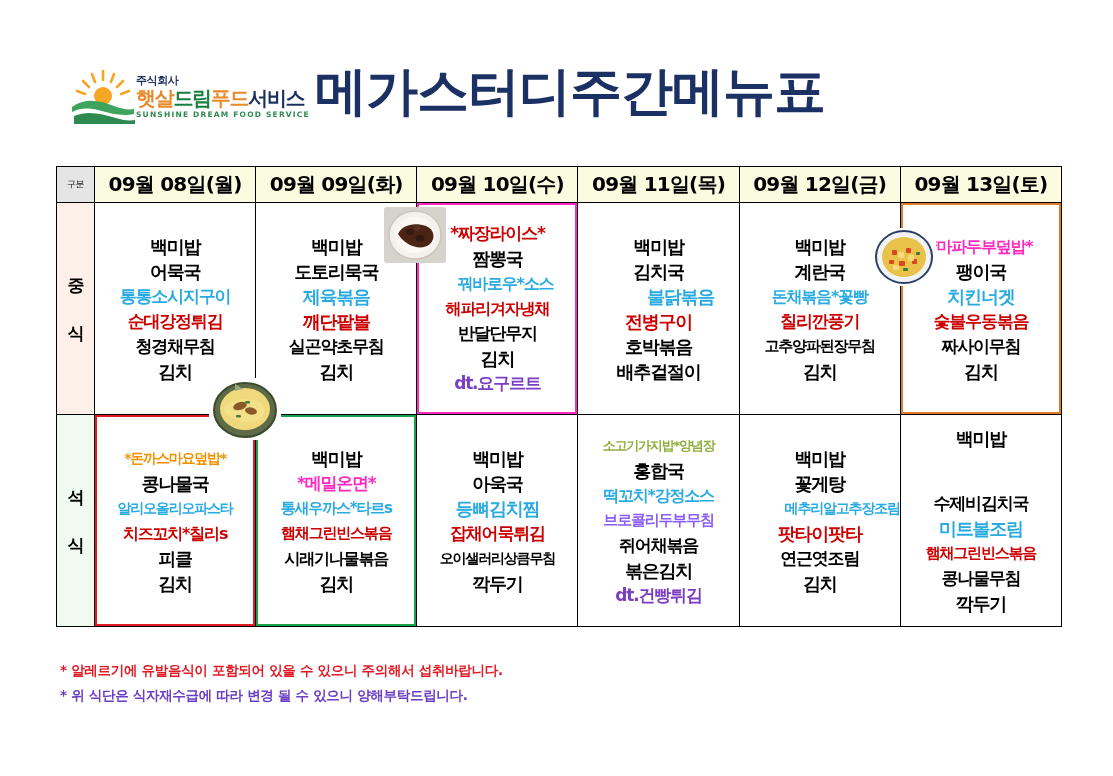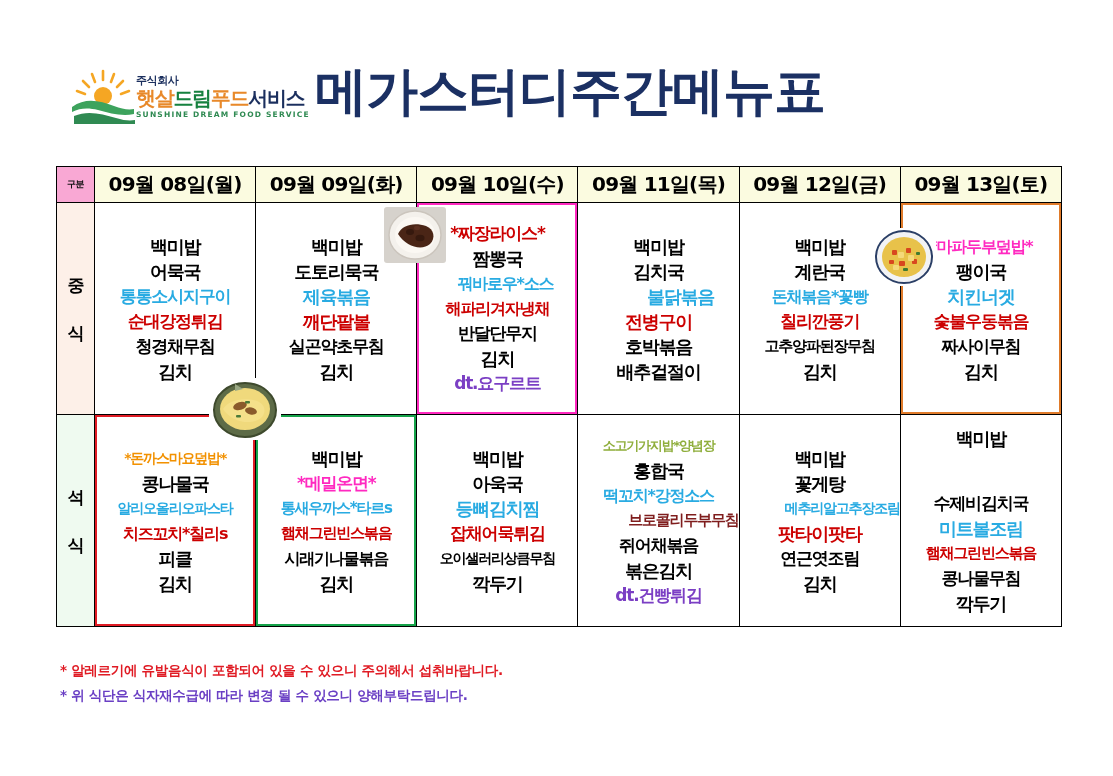--- a/index.html
+++ b/index.html
@@ -35,22 +35,22 @@
   
   .menu-table {
     position:absolute; left:56px; top:166px;
     width:1006px;
     border-collapse:collapse;
     table-layout:fixed;
   }
   .menu-table td, .menu-table th { border:1px solid #000; padding:0; vertical-align:middle; }
 
   .hdr-gubun {
-    width:38px; background:#f9a8d4; text-align:center;
-    font-size:9px; font-weight:bold; color:#111; letter-spacing:-.5px;
+    width:38px; background:#e5e5e5; text-align:center;
+    font-size:9px; font-weight:normal; color:#111; letter-spacing:-.5px;
     height:36px;
     margin-left:22px;
   }
   .hdr-day {
     background:#fbfbe0; text-align:center; height:36px;
     font-size:20px; font-weight:bold; color:#000; letter-spacing:-.8px;
     border-left:2px solid #000;
     white-space:nowrap;
   }
 
@@ -222,21 +222,21 @@
             <span class="dish" style="color: rgb(0, 0, 0); font-size: 18px;">아욱국</span>
             <span class="dish" style="color: rgb(41, 171, 226); font-size: 18px;">등뼈김치찜</span>
             <span class="dish" style="color: rgb(204, 0, 0); font-size: 17px;">잡채어묵튀김</span>
             <span class="dish" style="color: rgb(0, 0, 0); font-size: 14px;">오이샐러리상큼무침</span>
             <span class="dish" style="color: rgb(0, 0, 0); font-size: 18px;">깍두기</span>
           </td>
         <td class="meal-cell">
             <span class="dish" style="color: rgb(143, 174, 60); font-size: 13px;">소고기가지밥*양념장</span>
             <span class="dish" style="color: rgb(0, 0, 0); font-size: 18px;">홍합국</span>
             <span class="dish" style="color: rgb(41, 171, 226); font-size: 16px;">떡꼬치*강정소스</span>
-            <span class="dish" style="color: #7f1d1d; font-size: 15px; text-align: right;">브로콜리두부무침</span>
+            <span class="dish" style="color: #8b5cf6; font-size: 15px;">브로콜리두부무침</span>
             <span class="dish" style="color: rgb(0, 0, 0); font-size: 17px;">쥐어채볶음</span>
             <span class="dish" style="color: rgb(0, 0, 0); font-size: 18px;">볶은김치</span>
             <span class="dish" style="color: rgb(123, 63, 196); font-size: 17px;">dt.건빵튀김</span>
           </td>
         <td class="meal-cell">
             <span class="dish" style="color: rgb(0, 0, 0); font-size: 18px;">백미밥</span>
             <span class="dish" style="color: rgb(0, 0, 0); font-size: 18px;">꽃게탕</span>
             <span class="dish" style="color: rgb(41, 171, 226); font-size: 14px; text-align: right;">메추리알고추장조림</span>
             <span class="dish" style="color: rgb(204, 0, 0); font-size: 18px;">팟타이팟타</span>
             <span class="dish" style="color: rgb(0, 0, 0); font-size: 17px;">연근엿조림</span>

